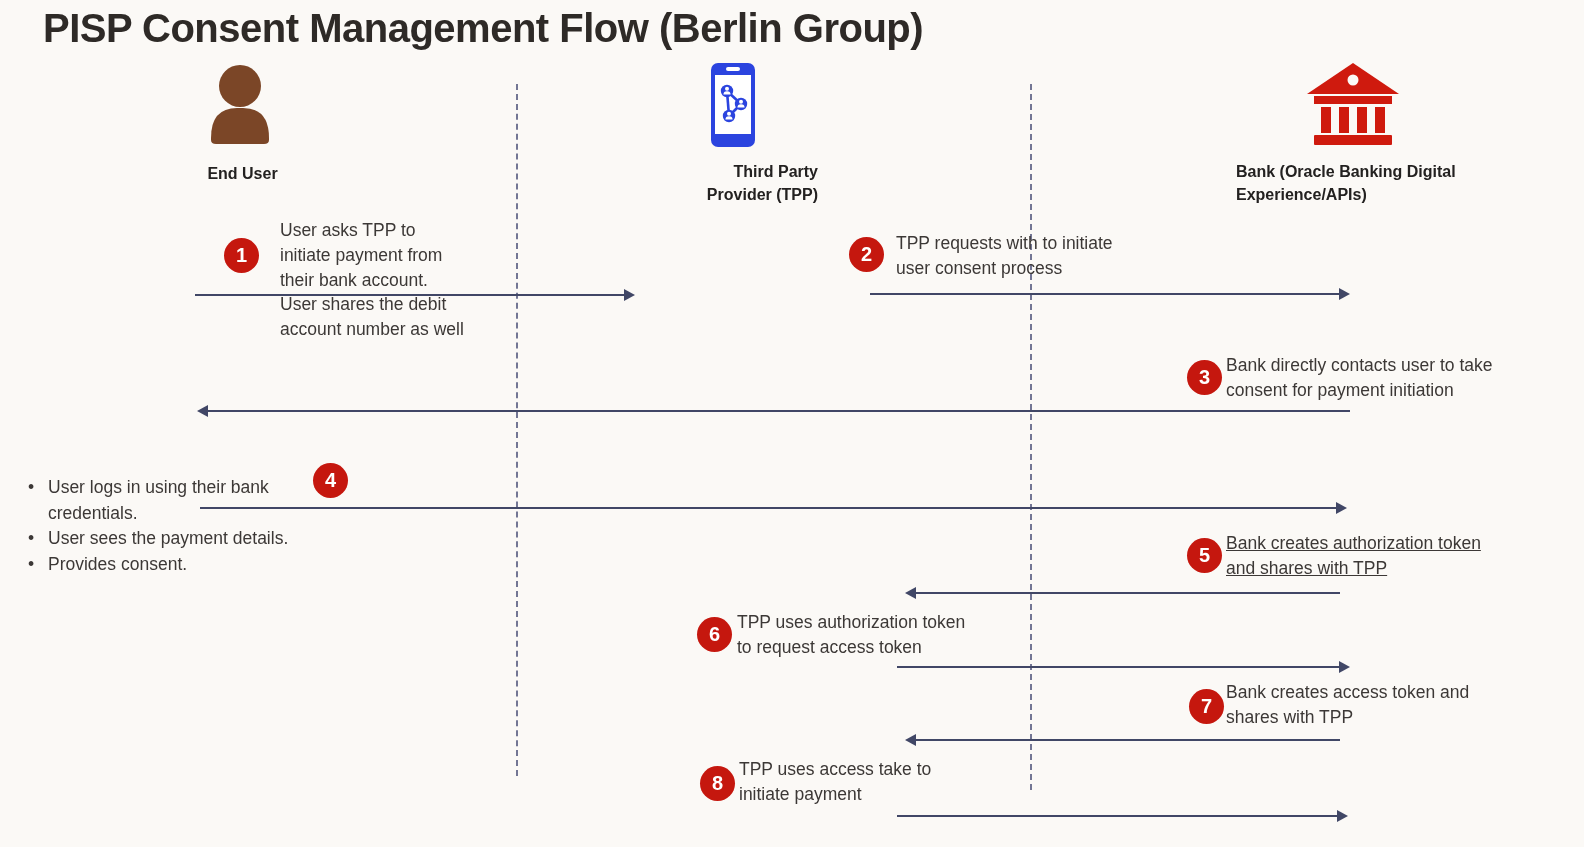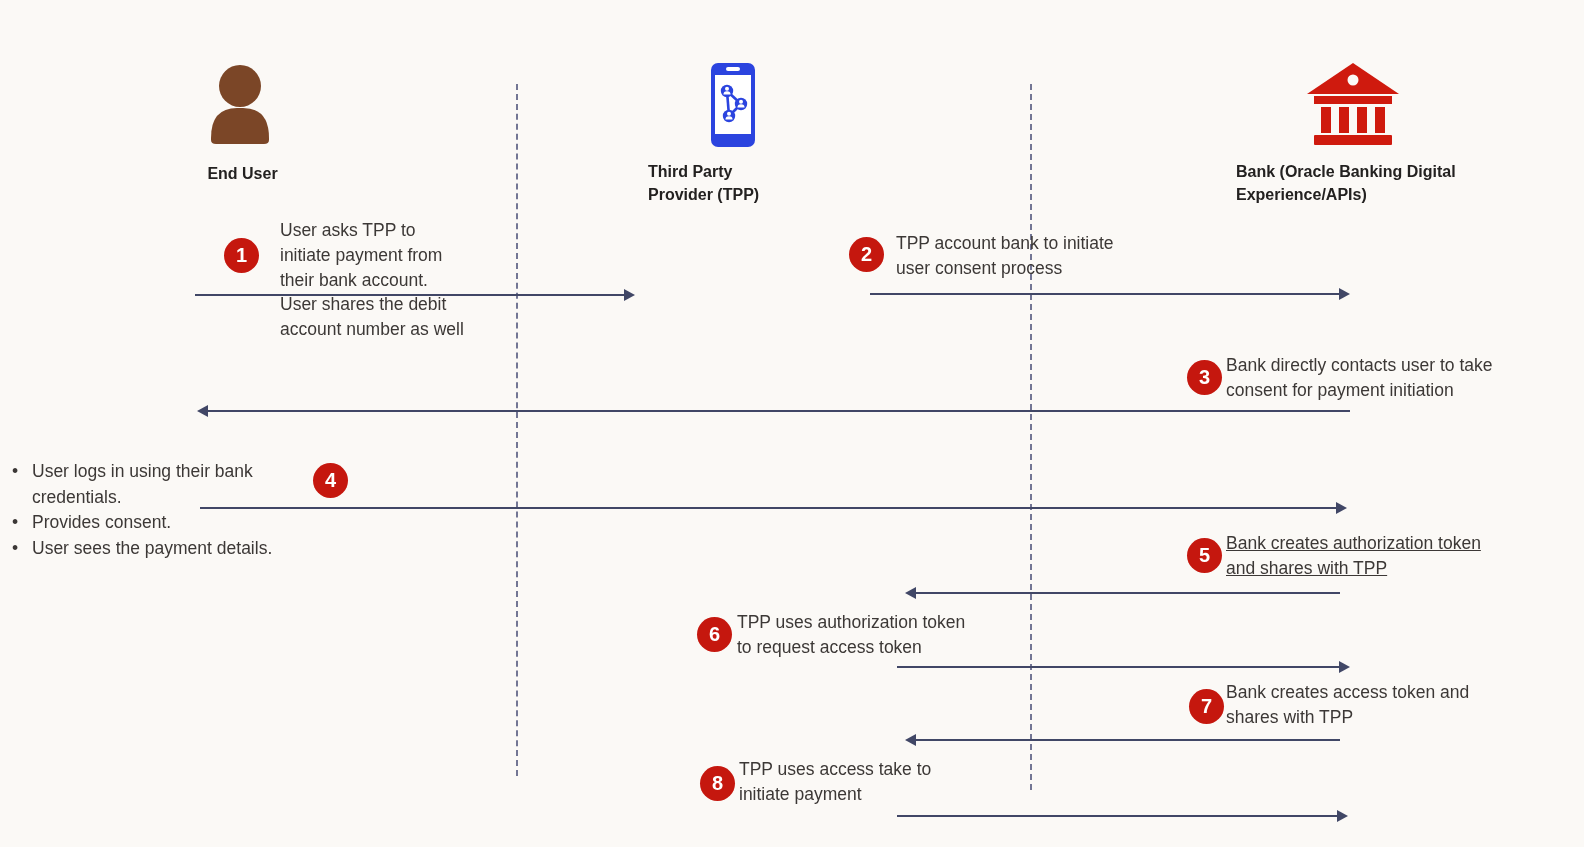--- a/index.html
+++ b/index.html
@@ -37,21 +37,21 @@
   .actor{position:absolute;}
   .actor-label{
     position:absolute;
     font-size:16px;
     font-weight:700;
     line-height:23px;
     color:#232120;
     white-space:pre-line;
   }
   .lbl-user{left:170px; top:162px; width:145px; text-align:center;}
-  .lbl-tpp{left:648px; top:160px; width:170px; text-align:left;}
+  .lbl-tpp{left:648px; top:160px; width:170px; text-align:right;}
   .lbl-bank{left:1236px; top:160px; width:292px; text-align:left;}
 
   .badge{
     position:absolute;
     width:35px; height:35px;
     border-radius:50%;
     background:#c5170e;
     color:#ffffff;
     font-size:20px;
     font-weight:700;
@@ -79,21 +79,21 @@
   .t2{left:896px; top:231px; width:300px;}
   .t3{left:1226px; top:353px; width:335px;}
   .t5{left:1226px; top:531px; width:320px;text-decoration:underline;}
   .t6{left:737px; top:610px; width:290px;}
   .t7{left:1226px; top:680px; width:300px;}
   .t8{left:739px; top:757px; width:255px;}
 
   .bullets{
     position:absolute;
     left:8px; top:459px; width:312px;
-    margin:0; padding:0;
+    margin:16px; padding:0;
     list-style:none;
     font-size:17.5px;
     line-height:25.5px;
     color:#3c3836;
   }
   .bullets li{
     position:relative;
     padding-left:24px;
     white-space:pre-line;
   }
@@ -135,20 +135,21 @@
 
   .icon-user{left:205px; top:64px;}
   .icon-tpp{left:710px; top:62px;}
   .icon-bank{left:1307px; top:63px;}
 </style>
 </head>
 <body>
 
 <div class="canvas">
 
+  <h1 class="title">PISP Consent Management Flow (Berlin Group)</h1>
 
   <div class="lifeline ll-1"></div>
   <div class="lifeline ll-2"></div>
 
   <div class="actor icon-user">
     <svg width="70" height="80" viewBox="0 0 70 80">
       <circle cx="35" cy="22" r="21" fill="#7b4627"></circle>
       <path d="M6 74 Q6 44 32 44 L38 44 Q64 44 64 74 L64 76 Q64 80 59 80 L11 80 Q6 80 6 76 Z" fill="#7b4627"></path>
     </svg>
   </div>
@@ -203,40 +204,40 @@
 their bank account.
 User shares the debit
 account number as well</div>
   <div class="arrow dir-right a1">
       <span class="head"></span>
     </div>
 
   <div class="badge b2">
       <span>2</span>
     </div>
-  <div class="step-text t2">TPP account bank to initiate
+  <div class="step-text t2">TPP requests with to initiate
 user consent process</div>
   <div class="arrow dir-right a2">
       <span class="head"></span>
     </div>
 
   <div class="badge b3">
       <span>3</span>
     </div>
   <div class="step-text t3">Bank directly contacts user to take
 consent for payment initiation</div>
   <div class="arrow dir-left a3">
       <span class="head"></span>
     </div>
 
   <ul class="bullets">
     <li>User logs in using their bank
 credentials.</li>
+    <li>User sees the payment details.</li>
     <li>Provides consent.</li>
-    <li>User sees the payment details.</li>
   </ul>
   <div class="badge b4">
       <span>4</span>
     </div>
   <div class="arrow dir-right a4">
       <span class="head"></span>
     </div>
 
   <div class="badge b5">
       <span>5</span>

